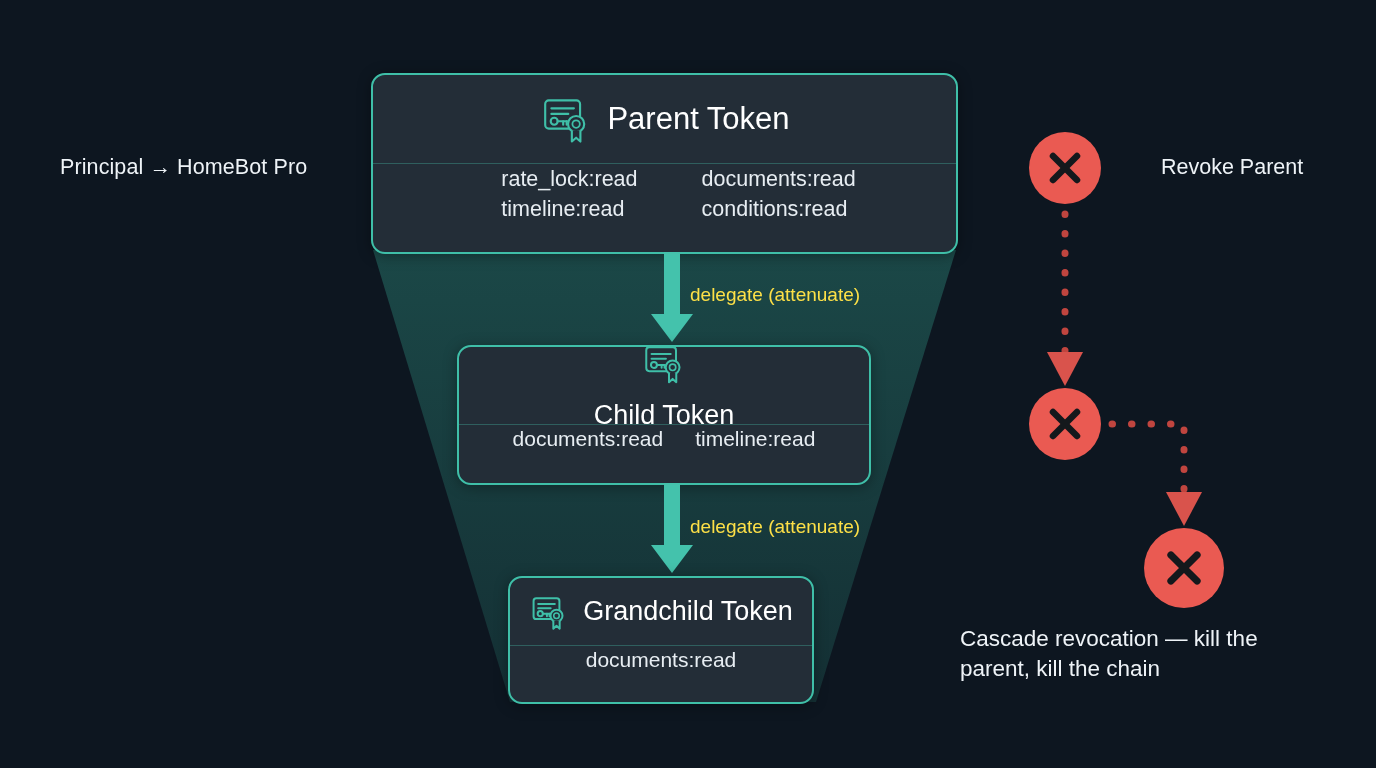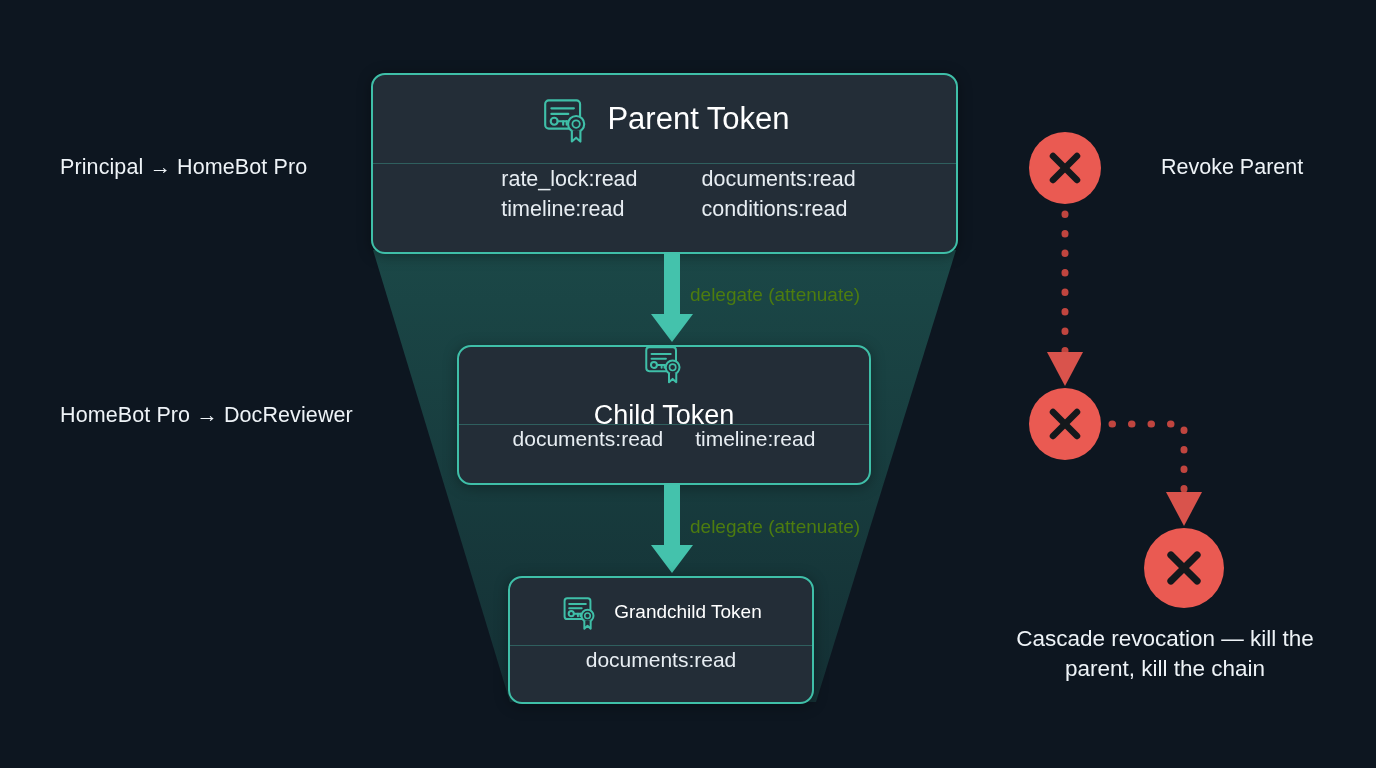--- a/index.html
+++ b/index.html
@@ -82,33 +82,33 @@
   
   #token-child { left: 457px; top: 345px; width: 414px; height: 140px; }
   #token-child .token-head { height: 78px; flex-direction: column; }
   #token-child .token-title { font-size: 27px; }
   #token-child .token-scopes { height: 60px; gap: 32px; }
   #token-child .scope-col { font-size: 21px; line-height: 28px; }
 
   
   #token-grandchild { left: 508px; top: 576px; width: 306px; height: 128px; }
   #token-grandchild .token-head { height: 68px; }
-  #token-grandchild .token-title { font-size: 19px; }
+  #token-grandchild .token-title { font-size: 27px; }
   #token-grandchild .token-scopes { height: 58px; }
   #token-grandchild .scope-col { font-size: 21px; line-height: 28px; }
 
   .cert-icon { display: block; flex: 0 0 auto; }
 
   
   .delegate-arrow { position: absolute; }
   #delegate-arrow-0 { left: 648px; top: 252px; }
   #delegate-arrow-1 { left: 648px; top: 483px; }
   .delegate-label {
     position: absolute;
-    color: #4d7c0f;
+    color: #fde047;
     font-size: 19px;
     white-space: nowrap;
   }
   #delegate-label-0 { left: 690px; top: 284px; }
   #delegate-label-1 { left: 690px; top: 516px; }
 
   
   .revoke-node {
     position: absolute;
     border-radius: 50%;
@@ -127,21 +127,21 @@
     font-size: 21.5px;
     white-space: nowrap;
   }
   #revoke-label-0 { left: 1115px; top: 155px; margin-left: 46px; }
 
   .cascade-caption {
     position: absolute;
     left: 960px;
     top: 624px;
     width: 410px;
-    text-align: center;
+    text-align: left;
     color: #eef3f7;
     font-size: 22.5px;
     line-height: 30px;
   }
 
   .revoke-paths { position: absolute; inset: 0; pointer-events: none; }
 </style>
 </head>
 <body>
 
@@ -151,21 +151,20 @@
     <defs>
       <linearGradient id="funnelGrad" x1="0" y1="0" x2="0" y2="1">
         <stop offset="0%" stop-color="#2e8c7d" stop-opacity="0.42"></stop>
         <stop offset="100%" stop-color="#2e8c7d" stop-opacity="0.22"></stop>
       </linearGradient>
     </defs>
     <path d="M 373 250 L 956 250 L 816 702 L 510 702 Z" fill="url(#funnelGrad)"></path>
   </svg>
 
   <div class="chain-label" id="chain-label-0">Principal → HomeBot Pro</div>
-  <div class="chain-label" id="chain-label-1">HomeBot Pro → DocReviewer</div>
 
   <div class="token-card" id="token-parent">
     <div class="token-head">
       <svg class="cert-icon" width="54" height="54" viewBox="0 0 48 48">
         <rect x="5.5" y="7.5" width="31" height="25" rx="3.2" fill="none" stroke="#3fbfa8" stroke-width="1.9"></rect>
         <line x1="11" y1="14.5" x2="31" y2="14.5" stroke="#3fbfa8" stroke-width="1.9" stroke-linecap="round"></line>
         <line x1="11" y1="19.5" x2="26" y2="19.5" stroke="#3fbfa8" stroke-width="1.9" stroke-linecap="round"></line>
         <circle cx="13.5" cy="26" r="3.1" fill="none" stroke="#3fbfa8" stroke-width="1.9"></circle>
         <line x1="16.6" y1="26" x2="25" y2="26" stroke="#3fbfa8" stroke-width="1.9" stroke-linecap="round"></line>
         <line x1="21.5" y1="26" x2="21.5" y2="29" stroke="#3fbfa8" stroke-width="1.9" stroke-linecap="round"></line>

